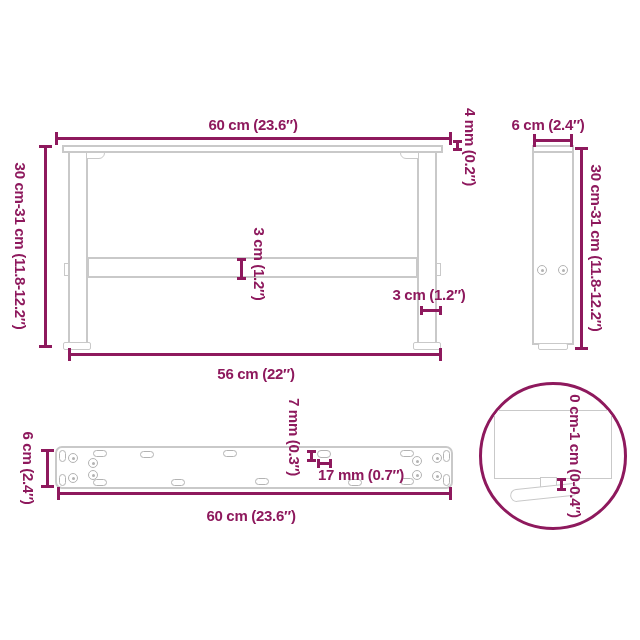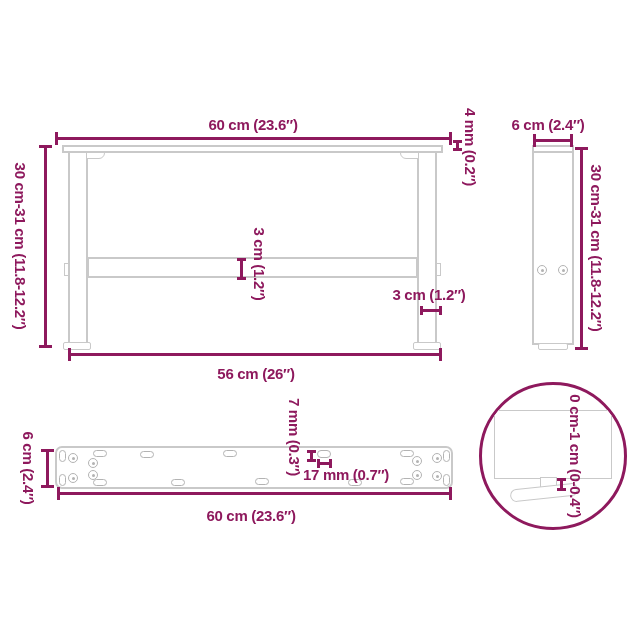--- a/index.html
+++ b/index.html
@@ -57,21 +57,21 @@
     <div class="dv" style="left:44px;top:145px;height:203px;"></div>
     <div class="dv sm" style="left:240px;top:258px;height:22px;"></div>
     <div class="dh sm" style="left:420px;top:309px;width:22px;"></div>
     <div class="dh" style="left:68px;top:353px;width:374px;"></div>
 
     <div class="lbl" style="left:253px;top:124px;">60 cm (23.6″)</div>
     <div class="rlbl" style="left:470px;top:147px;">4 mm (0.2″)</div>
     <div class="rlbl" style="left:20px;top:246px;">30 cm-31 cm (11.8-12.2″)</div>
     <div class="rlbl" style="left:259px;top:264px;">3 cm (1.2″)</div>
     <div class="lbl" style="left:429px;top:294px;">3 cm (1.2″)</div>
-    <div class="lbl" style="left:256px;top:373px;">56 cm (26″)</div>
+    <div class="lbl" style="left:256px;top:373px;">56 cm (22″)</div>
   </div>
 
   <div>
     <div class="p" style="left:532px;top:145px;width:42px;height:200px;"></div>
     <div class="line" style="left:534px;top:151px;width:38px;height:1.5px;"></div>
     <div class="screw" style="left:537px;top:265px;"></div>
     <div class="screw" style="left:558px;top:265px;"></div>
     <div class="p pt" style="left:538px;top:343px;width:30px;height:7px;border-radius:2px;"></div>
 
     <div class="dh" style="left:533px;top:139px;width:40px;"></div>
@@ -110,21 +110,21 @@
     <div class="slot" style="left:443px;top:450px;width:7px;height:12px;"></div>
     <div class="slot" style="left:443px;top:474px;width:7px;height:12px;"></div>
 
     <div class="dv" style="left:46px;top:449px;height:39px;"></div>
     <div class="dv sm" style="left:310px;top:450px;height:12px;"></div>
     <div class="dh sm" style="left:317px;top:462px;width:15px;"></div>
     <div class="dh" style="left:57px;top:492px;width:395px;"></div>
 
     <div class="rlbl" style="left:28px;top:468px;">6 cm (2.4″)</div>
     <div class="rlbl" style="left:294px;top:437px;">7 mm (0.3″)</div>
-    <div class="lbl" style="left:346px;top:474px;">17 mm (0.7″)</div>
+    <div class="lbl" style="left:361px;top:474px;">17 mm (0.7″)</div>
     <div class="lbl" style="left:251px;top:515px;">60 cm (23.6″)</div>
   </div>
 
   <div class="detail">
     <div class="p pt" style="left:12px;top:25px;width:118px;height:69px;"></div>
     <div class="p pt" style="left:58px;top:92px;width:17px;height:12px;"></div>
     <div class="p pt" style="left:28px;top:101px;width:68px;height:13px;border-radius:7px;transform:rotate(-6deg);"></div>
     <div class="dv sm" style="left:78px;top:93px;height:13px;"></div>
     <div class="rlbl" style="left:93px;top:71px;">0 cm-1 cm (0-0.4″)</div>
   </div>

